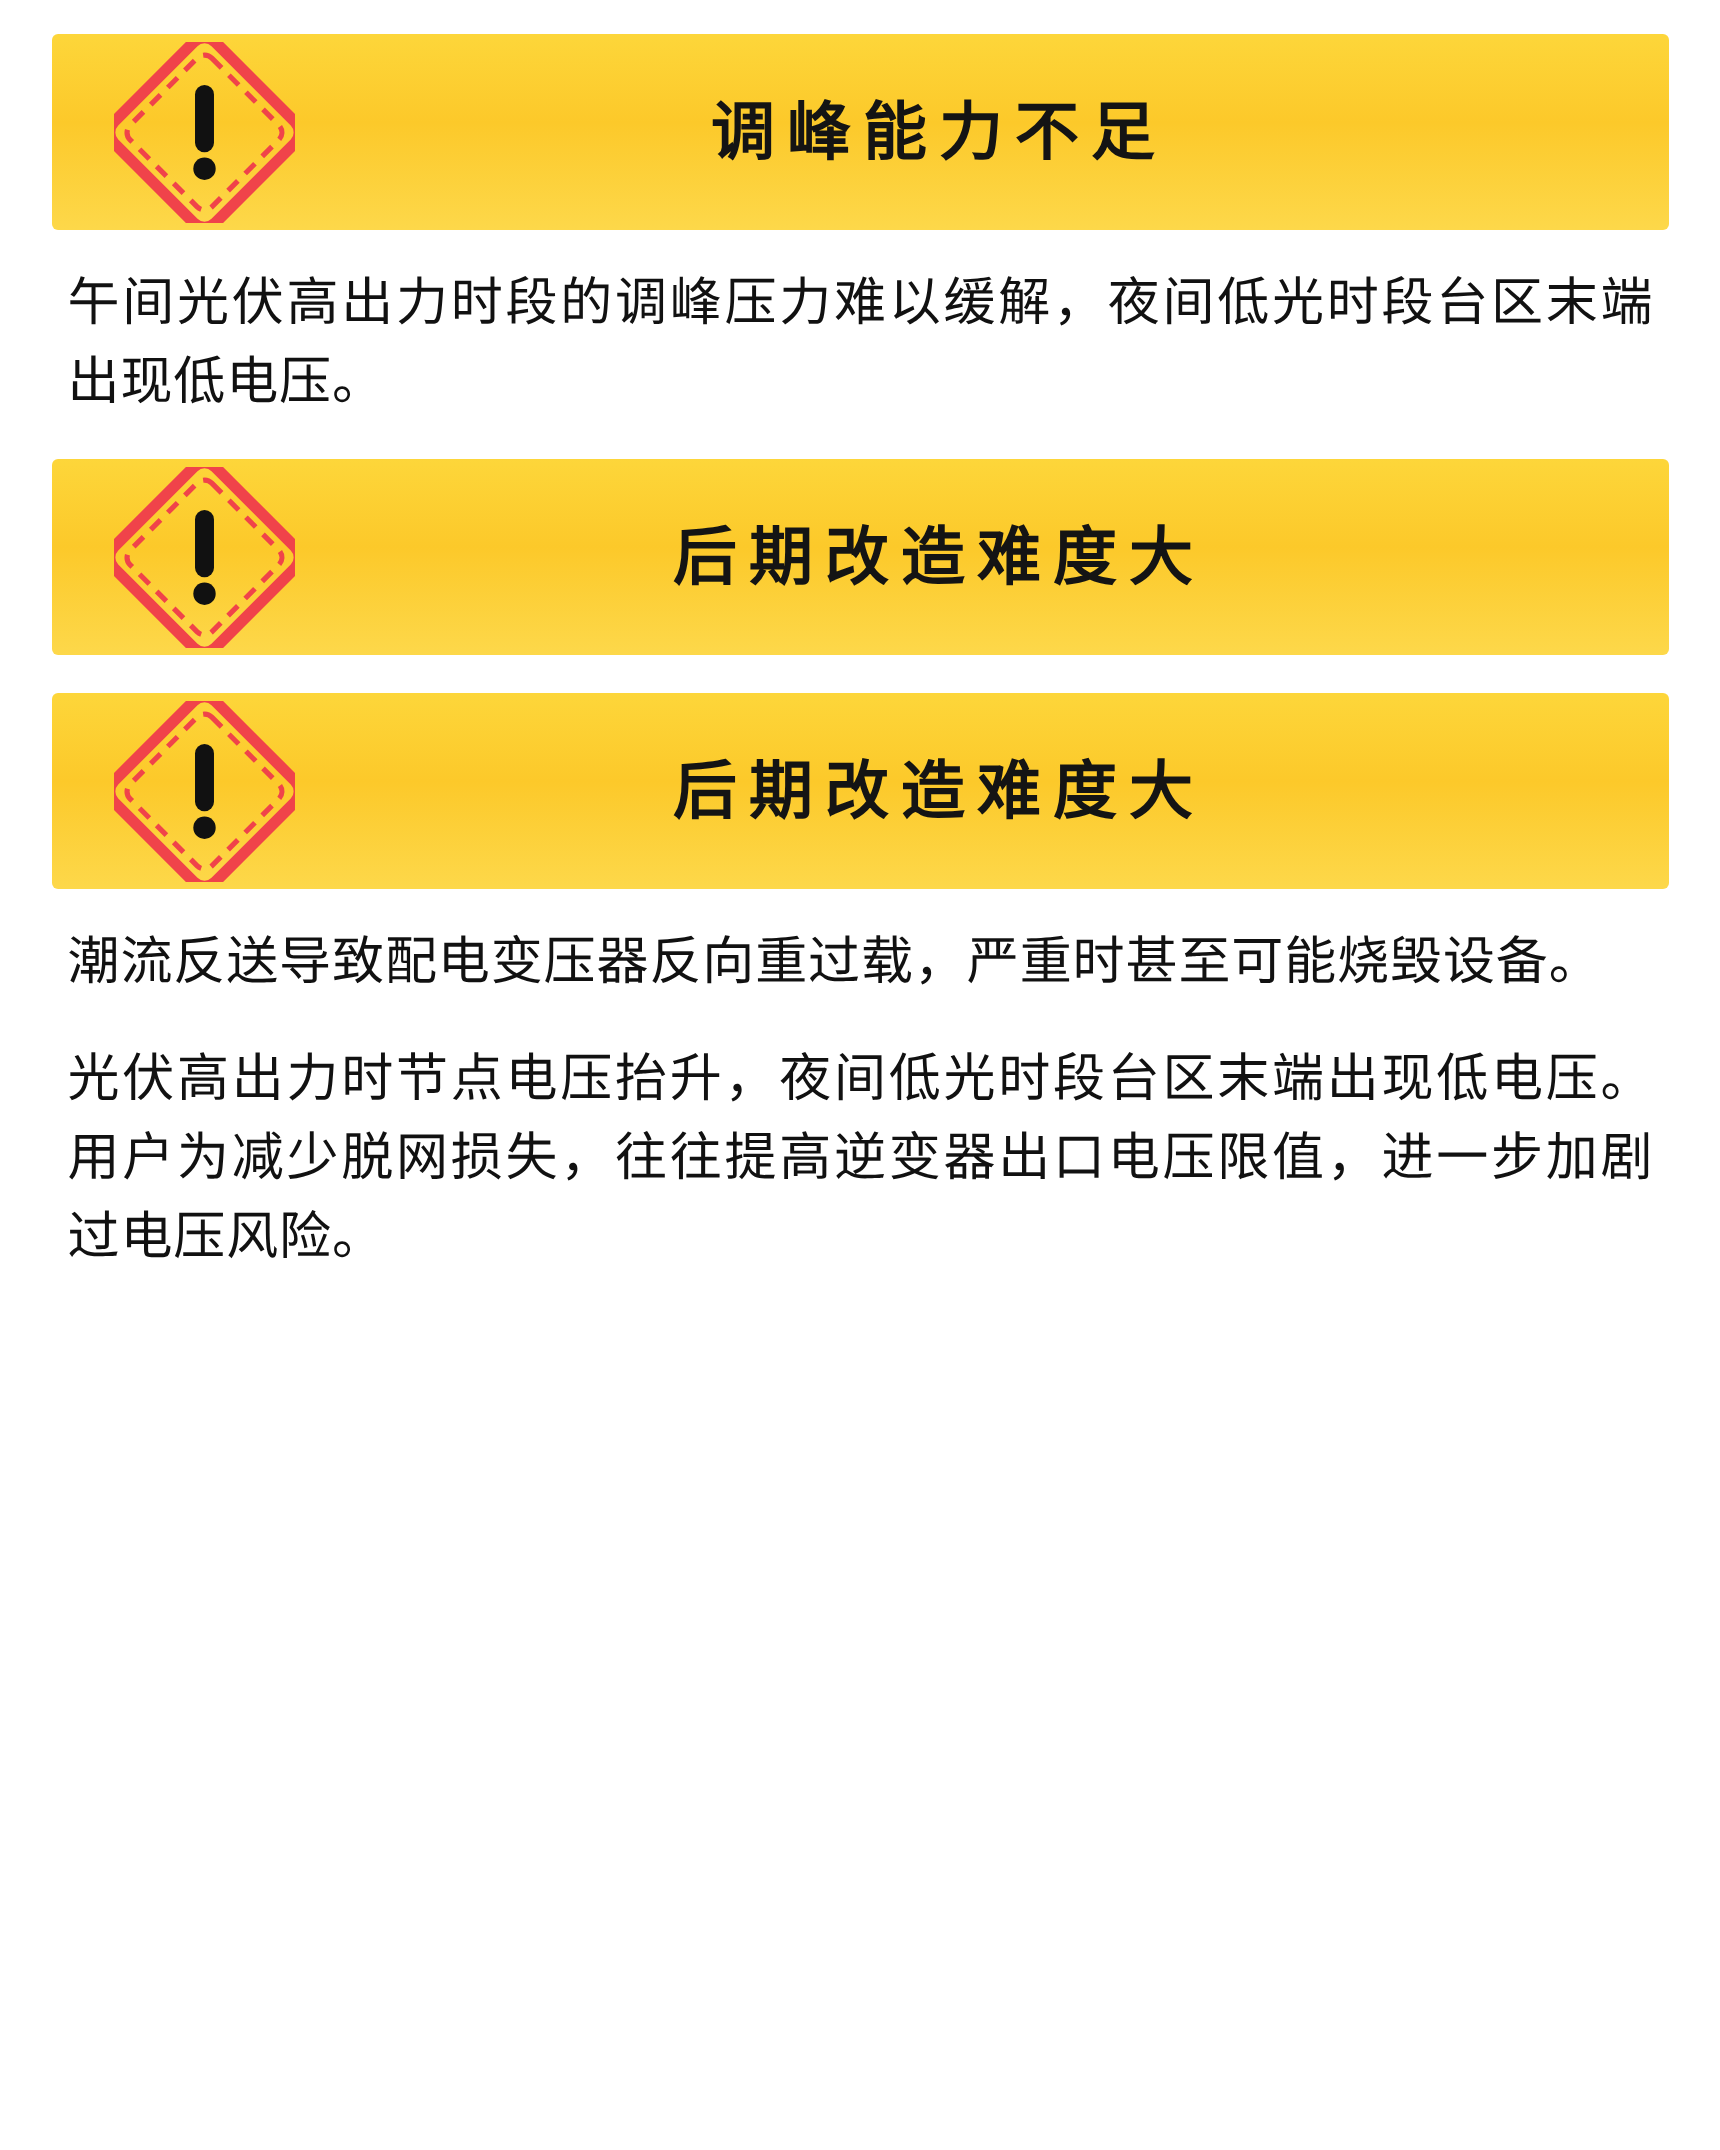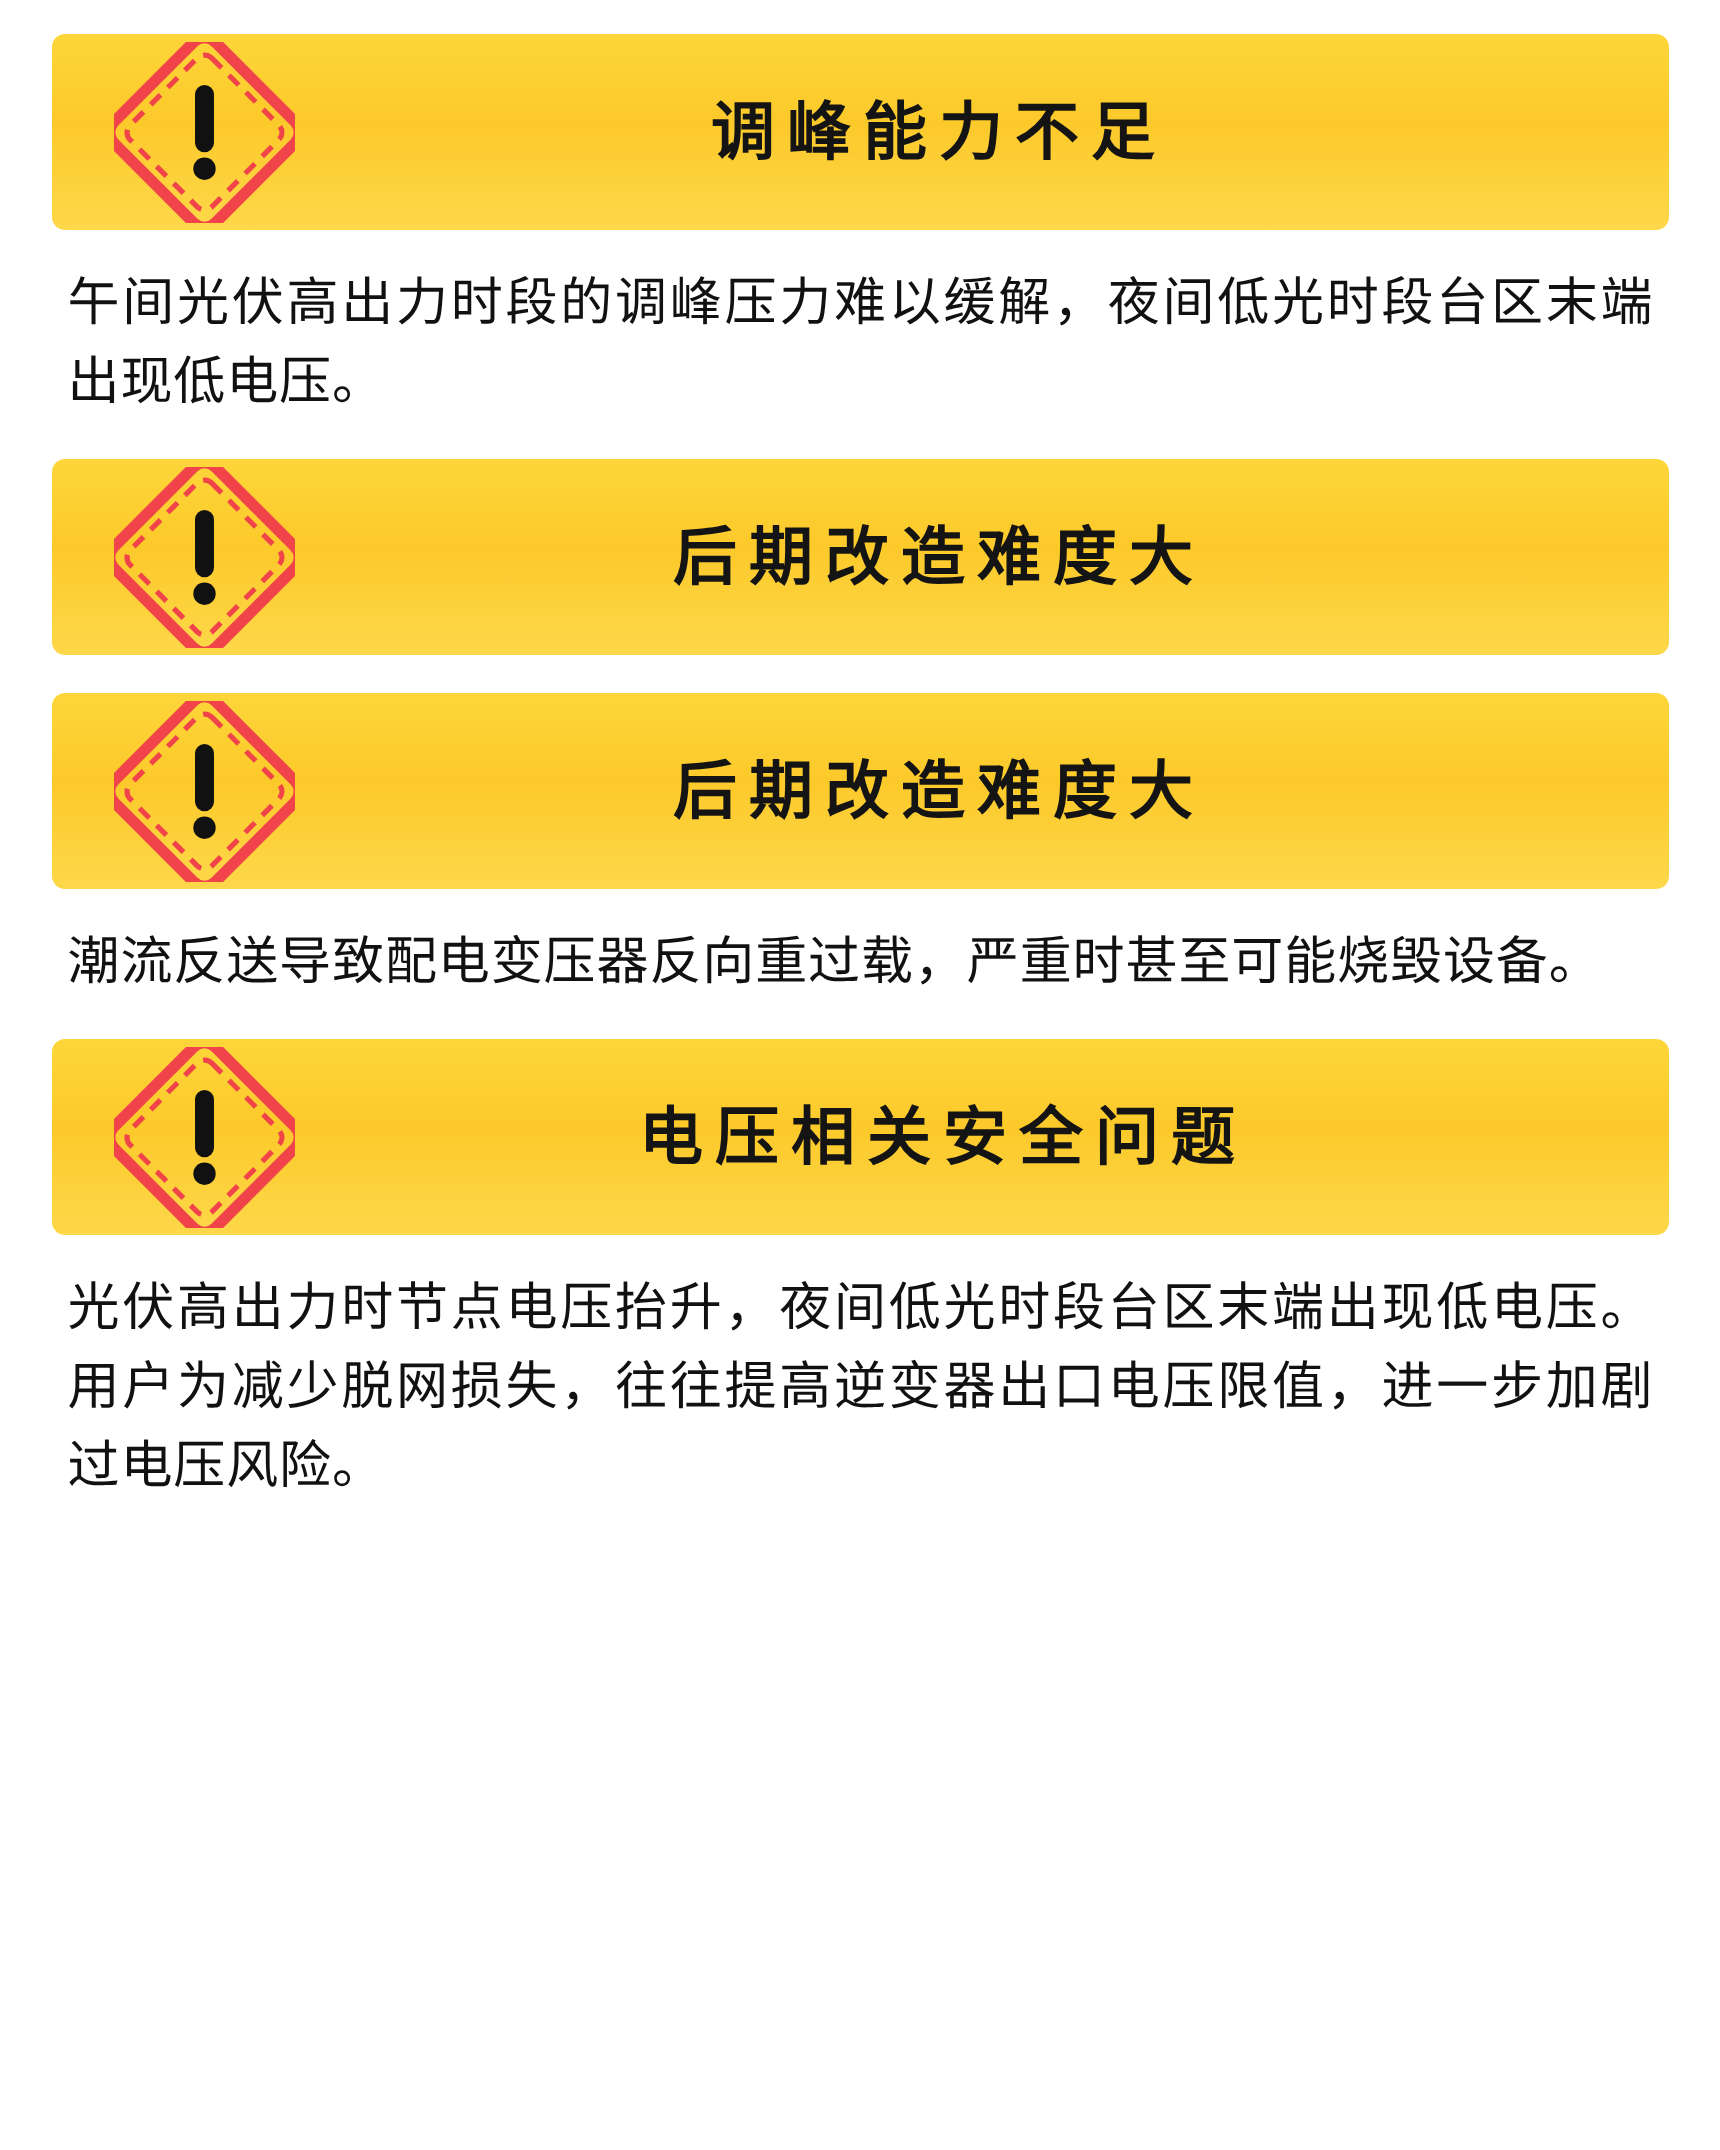--- a/index.html
+++ b/index.html
@@ -22,21 +22,21 @@
   }
 
   .section {
     margin-bottom: 38px;
   }
 
   
   .banner {
     position: relative;
     height: 196px;
-    border-radius: 13px;
+    border-radius: 6px;
     background: linear-gradient(180deg, #fdd63a 0%, #fcc92a 45%, #fdd84a 100%);
     display: flex;
     box-shadow: 0 0 0 0 rgba(0,0,0,0);
   }
   .banner-inner {
     display: flex;
     align-items: center;
     width: 100%;
     padding-left: 62px;
     box-sizing: border-box;
@@ -131,30 +131,17 @@
             <circle cx="105" cy="147" r="13" fill="#111111"></circle>
           </svg>
         </span>
         <span class="banner-title">后期改造难度大</span>
       </div>
     </div>
     <p class="para">潮流反送导致配电变压器反向重过载，严重时甚至可能烧毁设备。</p>
   </div>
 
   <div class="section">
-    <div class="banner">
-      <div class="banner-inner">
-        <span class="warn-icon">
-          <svg viewBox="0 0 210 210" xmlns="http://www.w3.org/2000/svg">
-            <rect x="22" y="22" width="166" height="166" rx="18" ry="18" transform="rotate(45 105 105)" fill="none" stroke="#f0434a" stroke-width="13"></rect>
-            <rect x="38" y="38" width="134" height="134" rx="12" ry="12" transform="rotate(45 105 105)" fill="none" stroke="#f0434a" stroke-width="6" stroke-dasharray="16 12"></rect>
-            <rect x="94" y="50" width="22" height="78" rx="11" fill="#111111"></rect>
-            <circle cx="105" cy="147" r="13" fill="#111111"></circle>
-          </svg>
-        </span>
-        <span class="banner-title center-wide">电压相关安全问题</span>
-      </div>
-    </div>
     <p class="para">光伏高出力时节点电压抬升，夜间低光时段台区末端出现低电压。用户为减少脱网损失，往往提高逆变器出口电压限值，进一步加剧过电压风险。</p>
   </div>
 
 </div>
 
 
 </body></html>

